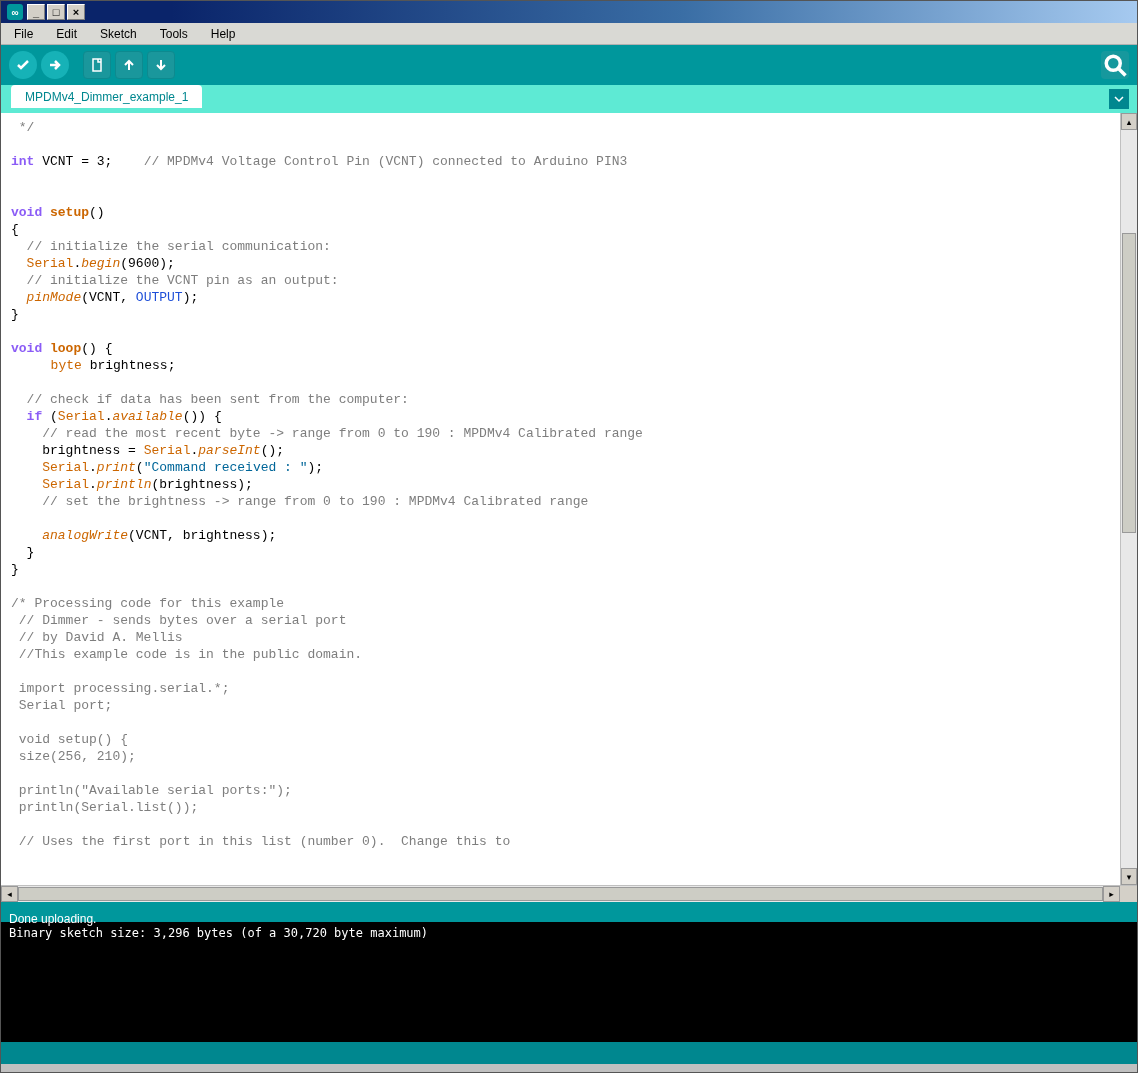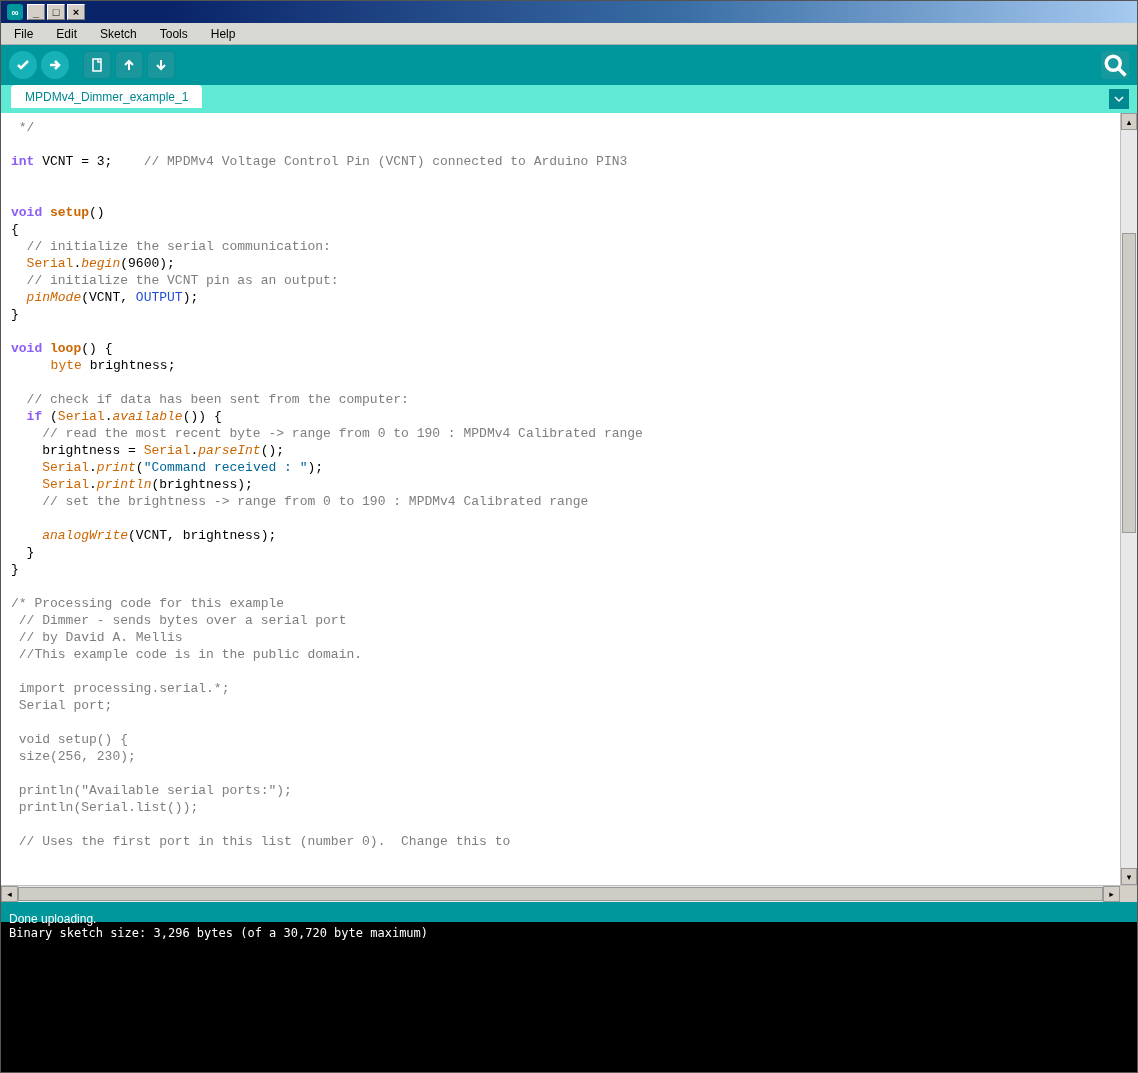--- a/index.html
+++ b/index.html
@@ -142,21 +142,21 @@
 .hscroll .thumb{position:absolute;left:0;top:1px;bottom:1px;width:100%;background:#cdcdc5;border:1px solid #999;}
 .hscroll .corner{width:17px;background:#d4d0c8;}
 
 .status {
   height: 18px; background: #00979c;
   color: #fff; font-size: 12px;
   padding: 10px 8px;
 }
 
 .console {
-  height: 152px; background: #000;
+  height: 120px; background: #000;
   color: #fff; font-family: Consolas, monospace;
   font-size: 12px; padding: 4px 8px;
   white-space: pre;
 }
 
 .bottombar {
   height: 22px; background: #00878f;
   color: #fff; font-size: 11px;
   display: flex; align-items: center;
   padding: 0 10px;
@@ -260,21 +260,21 @@
 <span></span>
 <span class="cmt">/* Processing code for this example</span>
 <span class="cmt"> // Dimmer - sends bytes over a serial port</span>
 <span class="cmt"> // by David A. Mellis</span>
 <span class="cmt"> //This example code is in the public domain.</span>
 <span class="cmt"> </span>
 <span class="cmt"> import processing.serial.*;</span>
 <span class="cmt"> Serial port;</span>
 <span class="cmt"> </span>
 <span class="cmt"> void setup() {</span>
-<span class="cmt"> size(256, 230);</span>
+<span class="cmt"> size(256, 210);</span>
 <span class="cmt"> </span>
 <span class="cmt"> println("Available serial ports:");</span>
 <span class="cmt"> println(Serial.list());</span>
 <span class="cmt"> </span>
 <span class="cmt"> // Uses the first port in this list (number 0).  Change this to</span></div>
   <div class="vscroll">
     <div class="up">▴</div>
     <div class="thumb"></div>
     <div class="down">▾</div>
   </div>

